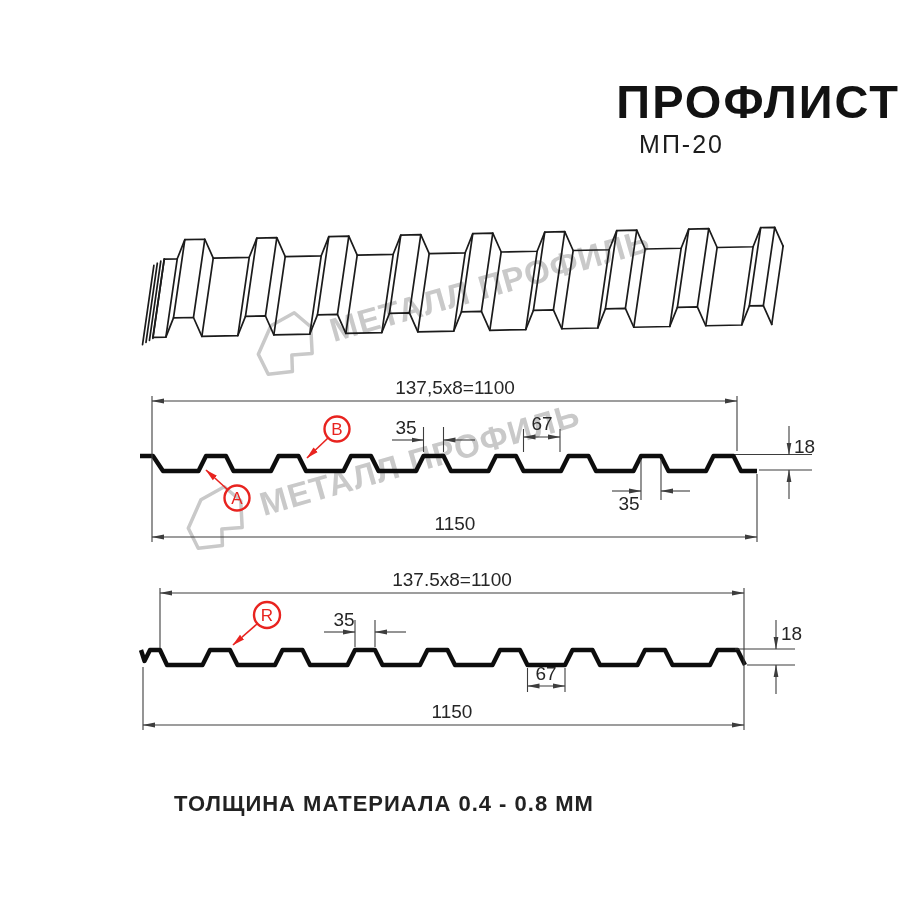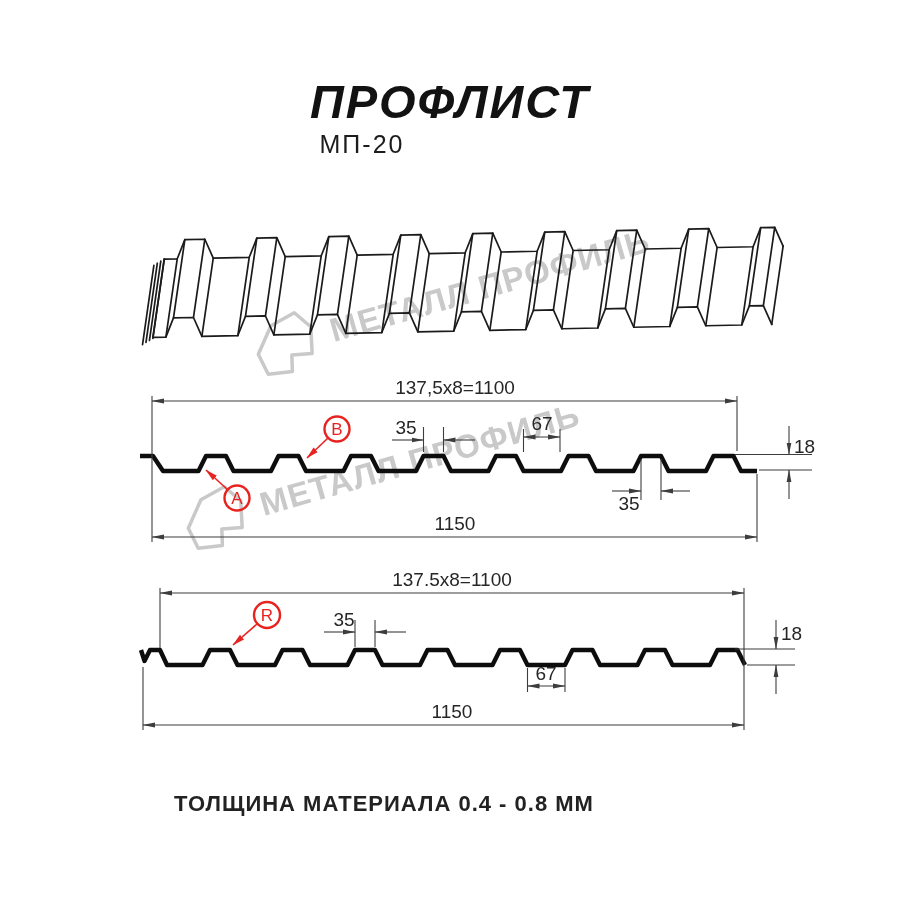--- a/index.html
+++ b/index.html
@@ -1,20 +1,20 @@
 <!DOCTYPE html>
 <html><head>
 <meta charset="utf-8">
 <style>
   html,body{margin:0;padding:0;background:#fff;}
   .canvas{position:relative;width:900px;height:900px;background:#ffffff;overflow:hidden;
           font-family:"Liberation Sans",sans-serif;}
-  .title{position:absolute;left:0;top:74px;width:900px;text-align:center;
-         font-size:47px;font-weight:bold;letter-spacing:2px;color:#121212;z-index:3;font-style:italic;}
-  .subtitle{position:absolute;left:0;top:130px;width:724px;text-align:center;
+  .title{position:absolute;left:0;top:74px;width:900px;text-align:right;
+         font-size:47px;font-weight:bold;letter-spacing:2px;color:#121212;z-index:3;}
+  .subtitle{position:absolute;left:0;top:130px;width:724px;text-align:right;
          font-size:25px;font-weight:500;letter-spacing:2px;color:#1c1c1c;z-index:3;}
   .caption{position:absolute;left:0;top:791px;width:768px;text-align:center;
          font-size:22px;font-weight:bold;letter-spacing:1px;color:#222;z-index:3;}
   .wm{position:absolute;display:flex;align-items:center;gap:14px;color:#c9c9c9;
       font-weight:bold;font-size:33px;letter-spacing:1px;white-space:nowrap;
       transform:rotate(-16deg);transform-origin:left center;z-index:0;}
   .wm svg{flex:0 0 auto;}
   svg.draw{position:absolute;left:0;top:0;z-index:1;}
   text.dim{font-family:"Liberation Sans",sans-serif;font-size:19px;fill:#262626;}
   text.mark{font-family:"Liberation Sans",sans-serif;font-size:17px;fill:#e8231f;}

